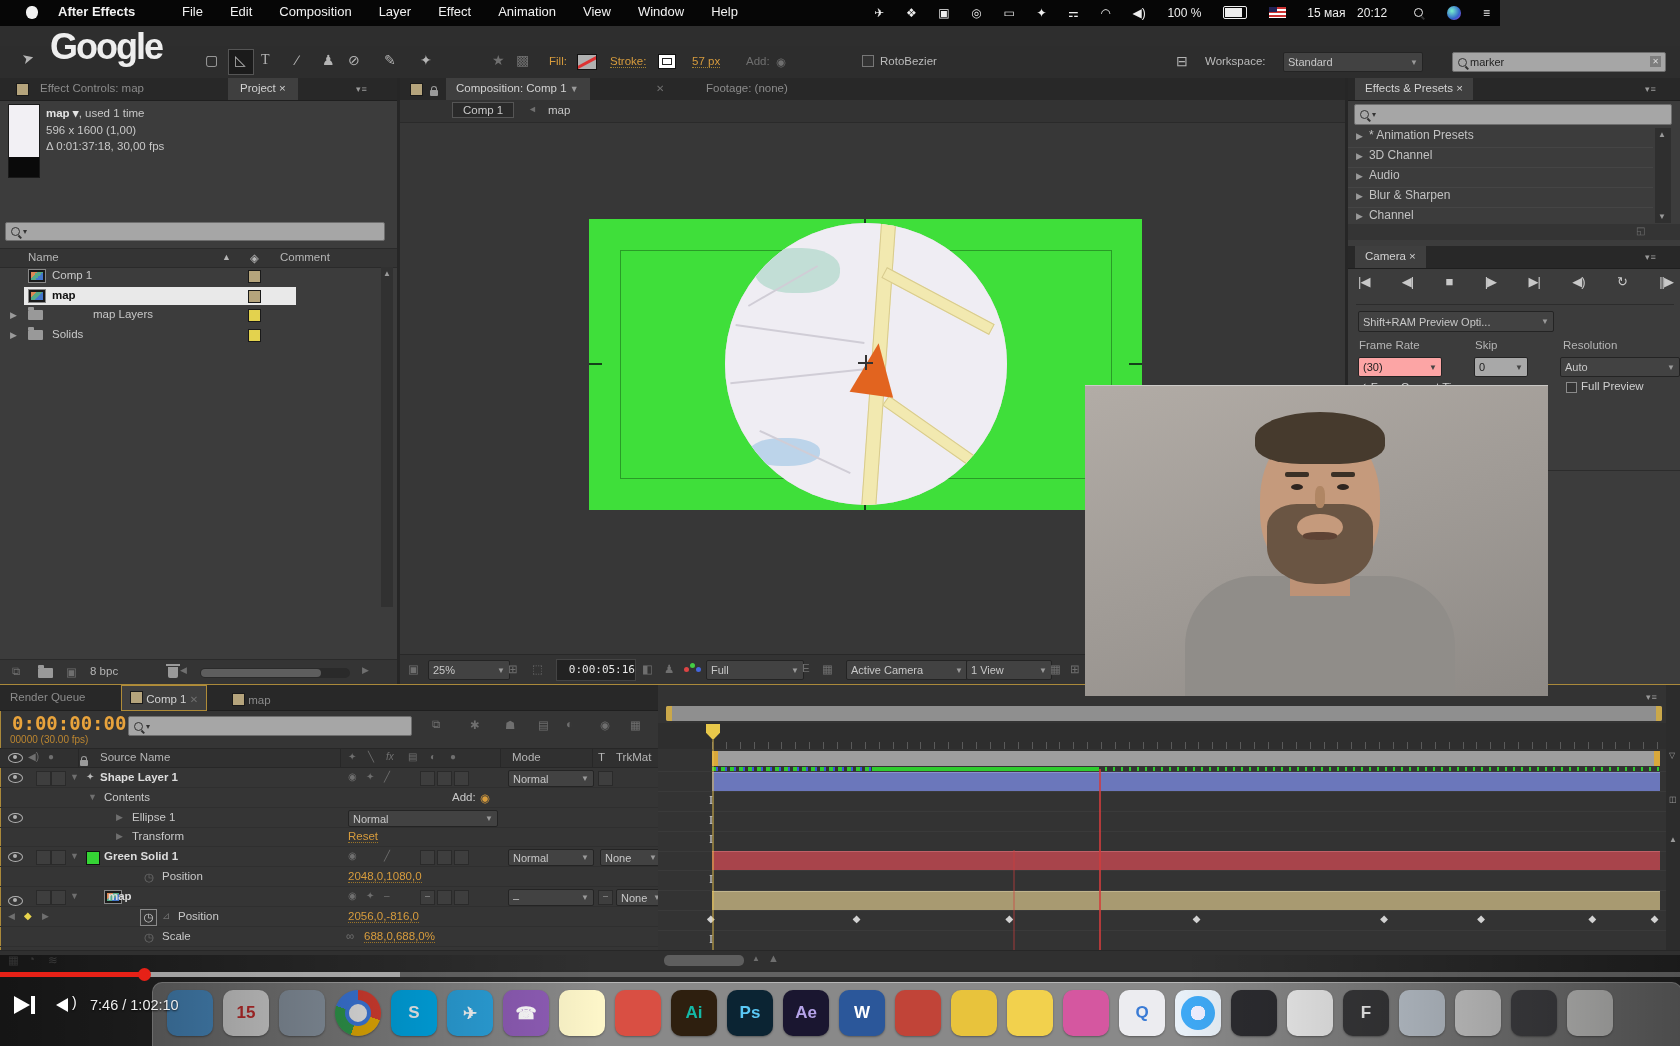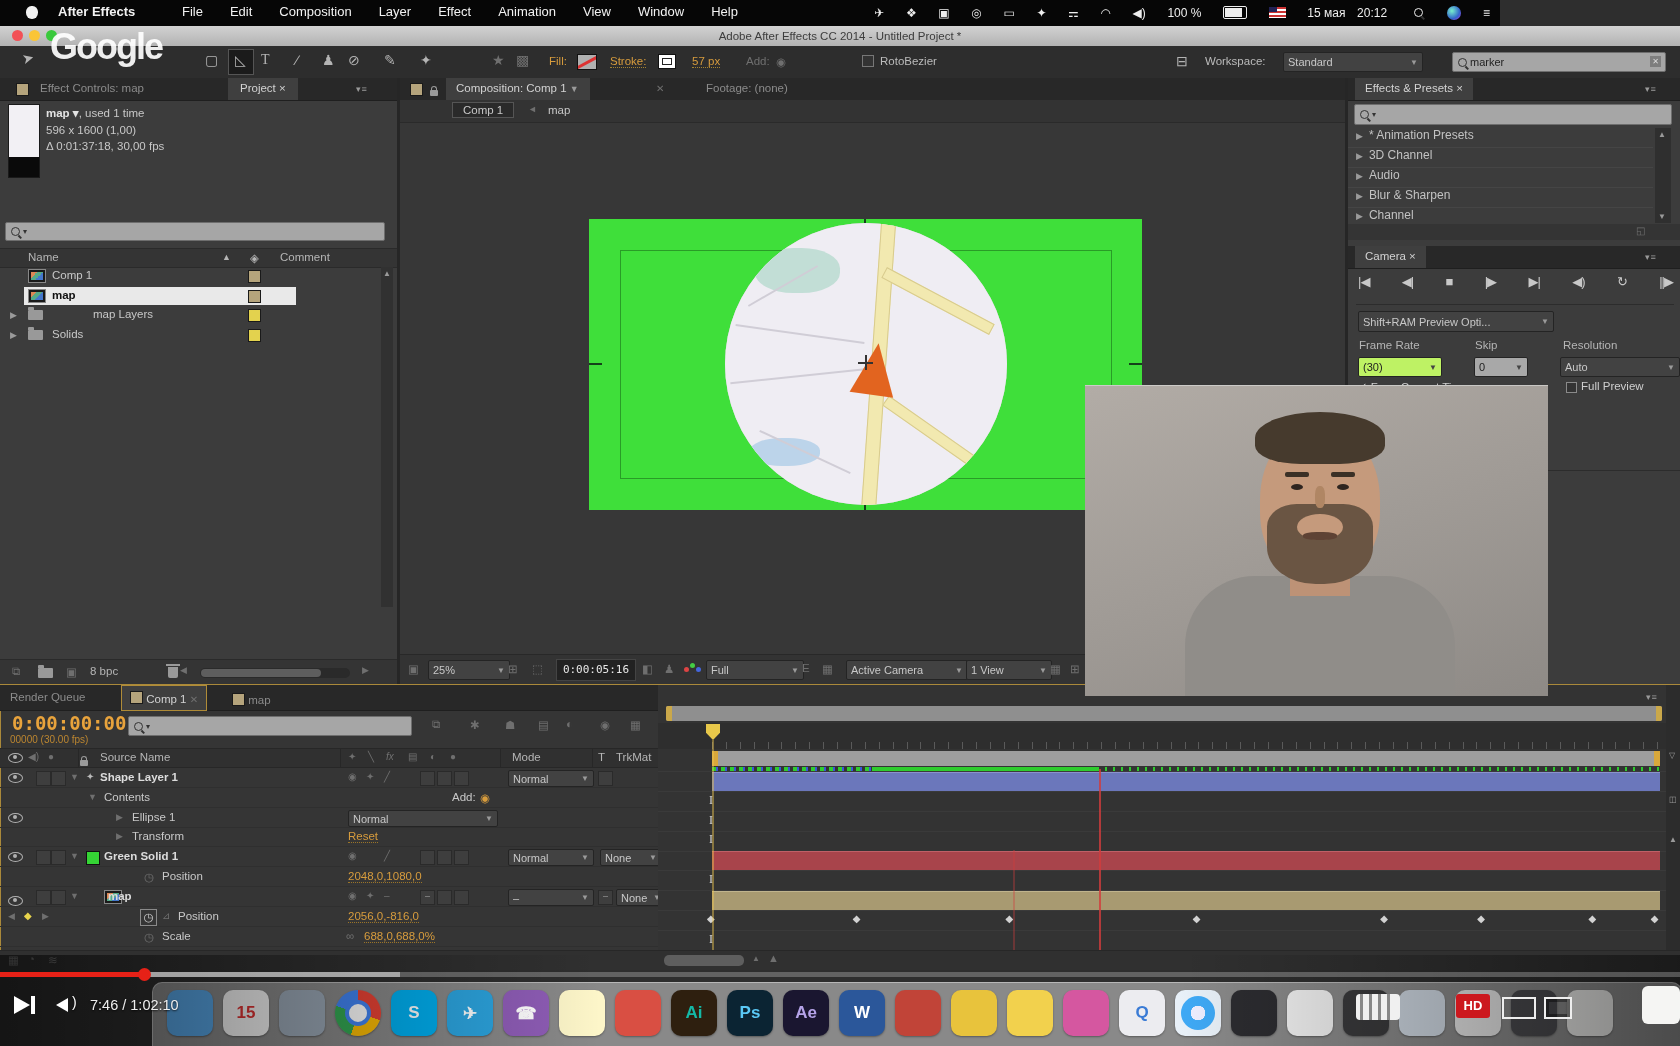--- a/index.html
+++ b/index.html
@@ -82,26 +82,20 @@
       <span class="mstat" style="position:relative;width:22px;height:11px;border:1px solid #eee;border-radius:2px;"><span style="position:absolute;left:1px;top:1px;bottom:1px;width:17px;background:#eee;"></span></span>
       <span class="mstat" style="width:17px;height:11px;background:repeating-linear-gradient(#c33 0 2px,#fff 2px 4px);position:relative;"><span style="position:absolute;left:0;top:0;width:8px;height:5px;background:#225;"></span></span>
       <span class="mstat">15 мая</span>
       <span class="mstat" style="margin-left:8px;">20:12</span>
       <span class="mstat"><span class="mag" style="border-color:#eee;"></span></span>
       <span class="mstat" style="width:14px;height:14px;border-radius:50%;background:radial-gradient(circle at 35% 35%,#7ec,#36c 60%,#c3e);"></span>
       <span class="mstat">≡</span>
     </div>
   </div>
 
-  <div id="titlebar" class="p">
-    <div class="p light" style="left:12px;background:#f25056;"></div>
-    <div class="p light" style="left:29px;background:#fac536;"></div>
-    <div class="p light" style="left:46px;background:#39c93c;"></div>
-    <span>Adobe After Effects CC 2014 - Untitled Project *</span>
-  </div>
 
   <div id="appbar" class="p">
     <span class="p tool" style="left:22px;top:4px;transform:rotate(-14deg);">➤</span>
     <span class="p tool" style="left:205px;">▢</span>
     <span class="p" style="left:228px;top:3px;width:24px;height:24px;background:#1b1b1b;border:1px solid #555;">
         <span class="tool p" style="left:6px;top:2px;">◺</span>
       </span>
     <span class="p tool" style="left:261px;font-family:'Liberation Serif',serif;">T</span>
     <span class="p tool" style="left:296px;">∕</span>
     <span class="p tool" style="left:322px;">♟</span>
@@ -246,21 +240,21 @@
     </div>
 
     <div class="p" style="left:0;top:576px;width:945px;height:30px;background:#333;border-top:1px solid #282828;">
       <span class="p dim" style="left:8px;top:7px;">▣</span>
       <div class="p dd" style="left:28px;top:5px;width:72px;height:18px;">
           <span>25%</span>
           <span class="arr">▼</span>
         </div>
       <span class="p dim" style="left:108px;top:7px;">⊞</span>
       <span class="p dim" style="left:132px;top:7px;">⬚</span>
-      <div class="p" style="left:156px;top:4px;width:78px;height:20px;background:#222;border:1px solid #444;color:#e8e8e8;font-family:'DejaVu Sans Mono',monospace;font-size:11px;text-align:center;line-height:20px;">0:00:05:16</div>
+      <div class="p" style="left:156px;top:4px;width:78px;height:20px;background:#222;border:1px solid #444;color:#e8e8e8;font-family:'DejaVu Sans Mono',monospace;font-size:11px;text-align:right;line-height:20px;">0:00:05:16</div>
       <span class="p dim" style="left:242px;top:7px;">◧</span>
       <span class="p dim" style="left:264px;top:7px;">♟</span>
       <span class="p" style="left:284px;top:12px;width:5px;height:5px;border-radius:50%;background:#d44;"></span>
       <span class="p" style="left:290px;top:8px;width:5px;height:5px;border-radius:50%;background:#4c4;"></span>
       <span class="p" style="left:296px;top:12px;width:5px;height:5px;border-radius:50%;background:#46d;"></span>
       <div class="p dd" style="left:306px;top:5px;width:88px;height:18px;">
           <span>Full</span>
           <span class="arr">▼</span>
         </div>
       <span class="p dim" style="left:402px;top:7px;">E</span>
@@ -317,21 +311,21 @@
         <span style="color: rgb(200, 200, 200); font-size: 13px; letter-spacing: -1px;">||▶</span>
       </div>
     <div class="p" style="left:8px;top:226px;width:318px;height:1px;background:#2c2c2c;"></div>
     <div class="p dd" style="left:10px;top:233px;width:186px;height:19px;">
       <span>Shift+RAM Preview Opti...</span>
         <span class="arr">▼</span>
     </div>
     <span class="p hdr" style="left:11px;top:261px;">Frame Rate</span>
     <span class="p hdr" style="left:127px;top:261px;">Skip</span>
     <span class="p hdr" style="left:215px;top:261px;">Resolution</span>
-    <div class="p dd" style="left:10px;top:279px;width:74px;height:18px;background:#bef264;color:#222;">
+    <div class="p dd" style="left:10px;top:279px;width:74px;height:18px;background:#fca5a5;color:#222;">
         <span>(30)</span>
         <span class="arr" style="color:#444;">▼</span>
       </div>
     <div class="p dd" style="left:126px;top:279px;width:44px;height:18px;background:#a8a8a8;color:#222;">
         <span>0</span>
         <span class="arr" style="color:#444;">▼</span>
       </div>
     <div class="p dd" style="left:212px;top:279px;width:110px;height:18px;">
         <span>Auto</span>
         <span class="arr">▼</span>
@@ -612,21 +606,14 @@
   <div class="p" style="left:1180px;top:955px;width:500px;height:91px;background:linear-gradient(270deg,rgba(0,0,0,.45),rgba(0,0,0,0));z-index:38;pointer-events:none;"></div>
 
   <div class="p" style="left:0;top:988px;width:300px;height:40px;z-index:45;">
     <span class="p" style="left:14px;top:8px;width:0;height:0;border-left:16px solid #fff;border-top:9px solid transparent;border-bottom:9px solid transparent;"></span>
     <span class="p" style="left:31px;top:8px;width:4px;height:18px;background:#fff;"></span>
     <span class="p" style="left:56px;top:10px;width:0;height:0;border-right:12px solid #fff;border-top:7px solid transparent;border-bottom:7px solid transparent;"></span>
     <span class="p ytshadow" style="left:72px;top:6px;color:#fff;font-size:14px;">)</span>
     <span class="p ytshadow" style="left:90px;top:9px;color:#eee;font-size:14.5px;">7:46 / 1:02:10</span>
   </div>
 
-  <div class="p" style="left:1340px;top:984px;width:340px;height:46px;z-index:45;">
-    <span class="p" style="left:16px;top:10px;width:44px;height:26px;background:#f0f0f0;border-radius:4px;background-image:repeating-linear-gradient(90deg,#888 0 3px,transparent 3px 9px);background-size:36px 3px;background-position:4px 6px;background-repeat:repeat-y;"></span>
-    <span class="p" style="left:116px;top:10px;width:34px;height:24px;background:#cc181e;border-radius:3px;color:#fff;font-weight:bold;font-size:13px;text-align:center;line-height:24px;">HD</span>
-    <span class="p" style="left:162px;top:13px;width:30px;height:18px;border:2px solid #eee;"></span>
-    <span class="p" style="left:204px;top:13px;width:24px;height:18px;border:2px solid #eee;box-shadow:inset 0 0 0 3px rgba(0,0,0,.4);"></span>
-    <span class="p" style="left:302px;top:2px;width:38px;height:38px;background:#f5f5f3;border-radius:6px;"></span>
-  </div>
 
 </div>
 
 </body></html>

